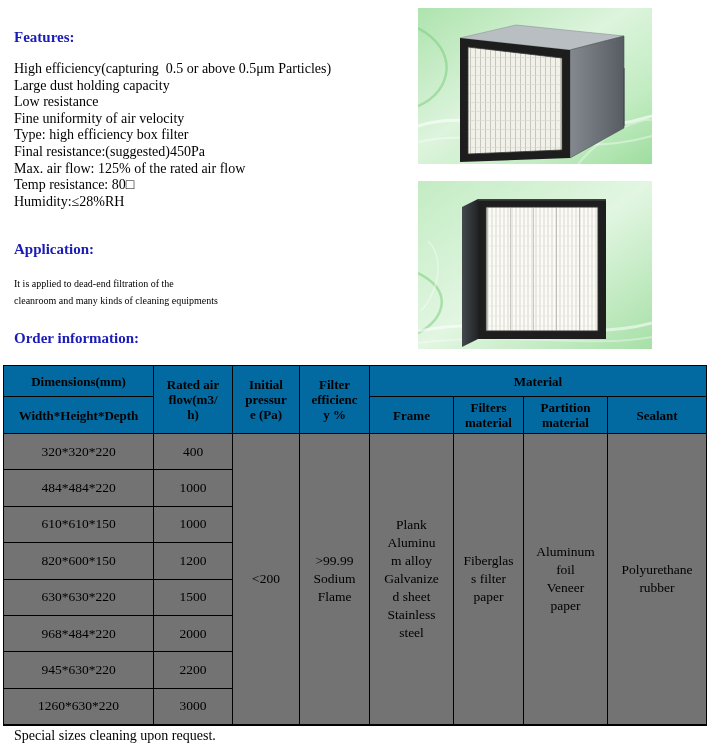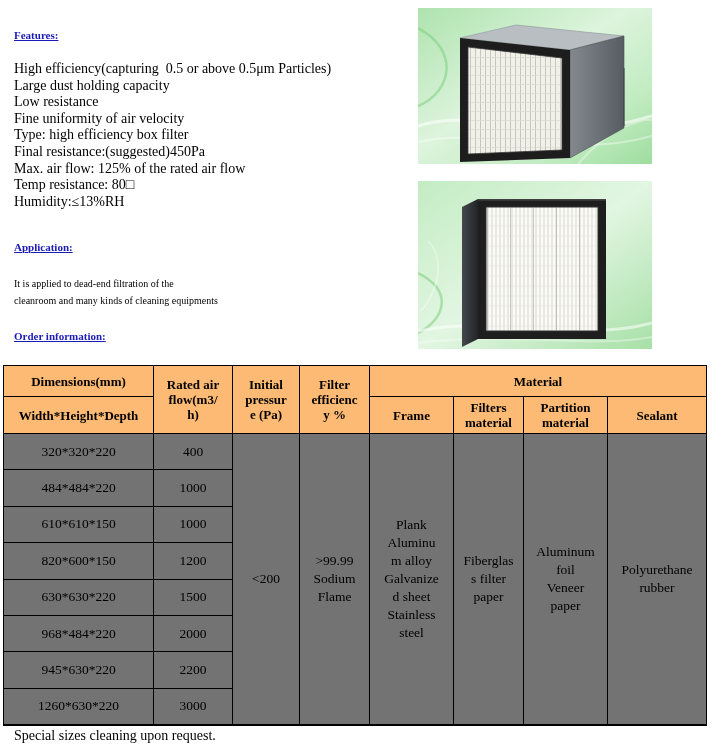--- a/index.html
+++ b/index.html
@@ -9,24 +9,23 @@
     width: 722px;
     height: 751px;
     background: #ffffff;
     font-family: "Liberation Serif", serif;
     color: #000000;
     overflow: hidden;
   }
   .heading {
     position: absolute;
     left: 14px;
-    font-size: 11px;
+    font-size: 15px;
     font-weight: bold;
     color: #1b1bb8;
-    text-decoration: underline;
     font-family: "Liberation Serif", serif;
   }
   #features-heading   { top: 29px; }
   #application-heading{ top: 241px; }
   #order-heading      { top: 330px; }
 
   .features-list {
     position: absolute;
     left: 14px;
     top: 61px;
@@ -63,21 +62,21 @@
     border-bottom: 2px solid #000;
   }
   #order-table th, #order-table td {
     border: 1px solid #000;
     text-align: center;
     vertical-align: middle;
     padding: 1px 2px;
     overflow: hidden;
   }
   #order-table thead th {
-    background: #fdba74;
+    background: #0369a1;
     font-weight: bold;
     font-size: 13px;
     line-height: 15px;
     text-align: center;
   }
   #order-table tbody td {
     font-size: 13.5px;
     background: #737373;
   }
   tr.h1 { height: 31px; }
@@ -100,21 +99,21 @@
 
   <div class="features-list">
     <div class="feat-line">High efficiency(capturing  0.5 or above 0.5μm Particles)</div>
     <div class="feat-line">Large dust holding capacity</div>
     <div class="feat-line">Low resistance</div>
     <div class="feat-line">Fine uniformity of air velocity</div>
     <div class="feat-line">Type: high efficiency box filter</div>
     <div class="feat-line">Final resistance:(suggested)450Pa</div>
     <div class="feat-line">Max. air flow: 125% of the rated air flow</div>
     <div class="feat-line">Temp resistance: 80□</div>
-    <div class="feat-line">Humidity:≤13%RH</div>
+    <div class="feat-line">Humidity:≤28%RH</div>
   </div>
 
   <div class="heading" id="application-heading">Application:</div>
 
   <div class="application-text">It is applied to dead-end filtration of the
 cleanroom and many kinds of cleaning equipments</div>
 
   <div class="heading" id="order-heading">Order information:</div>
 
   <table id="order-table">

